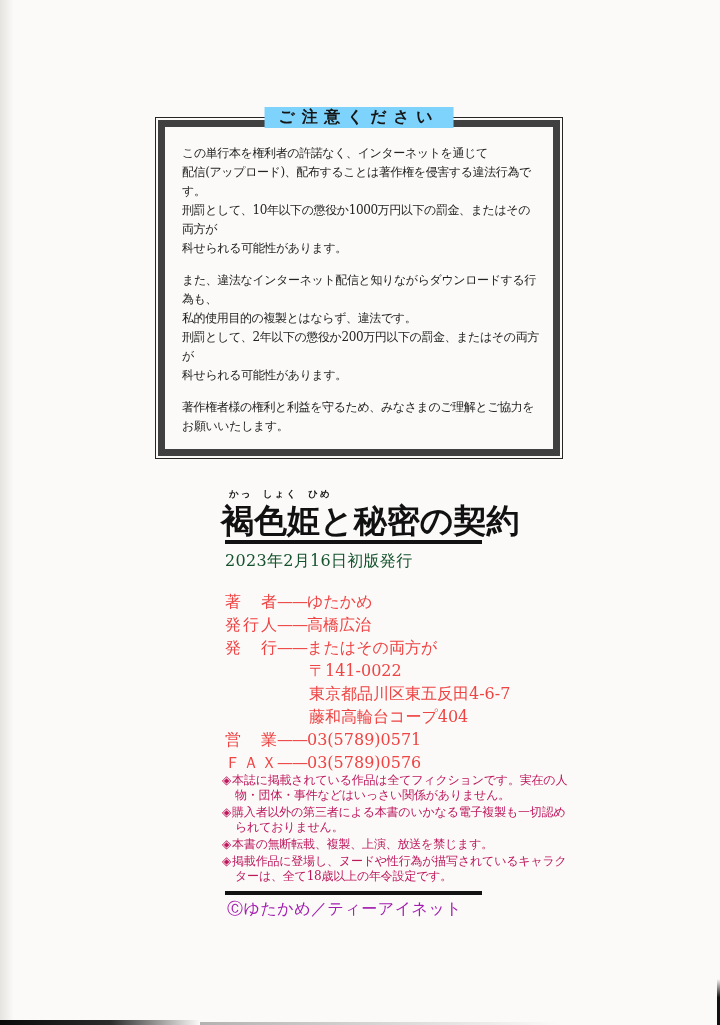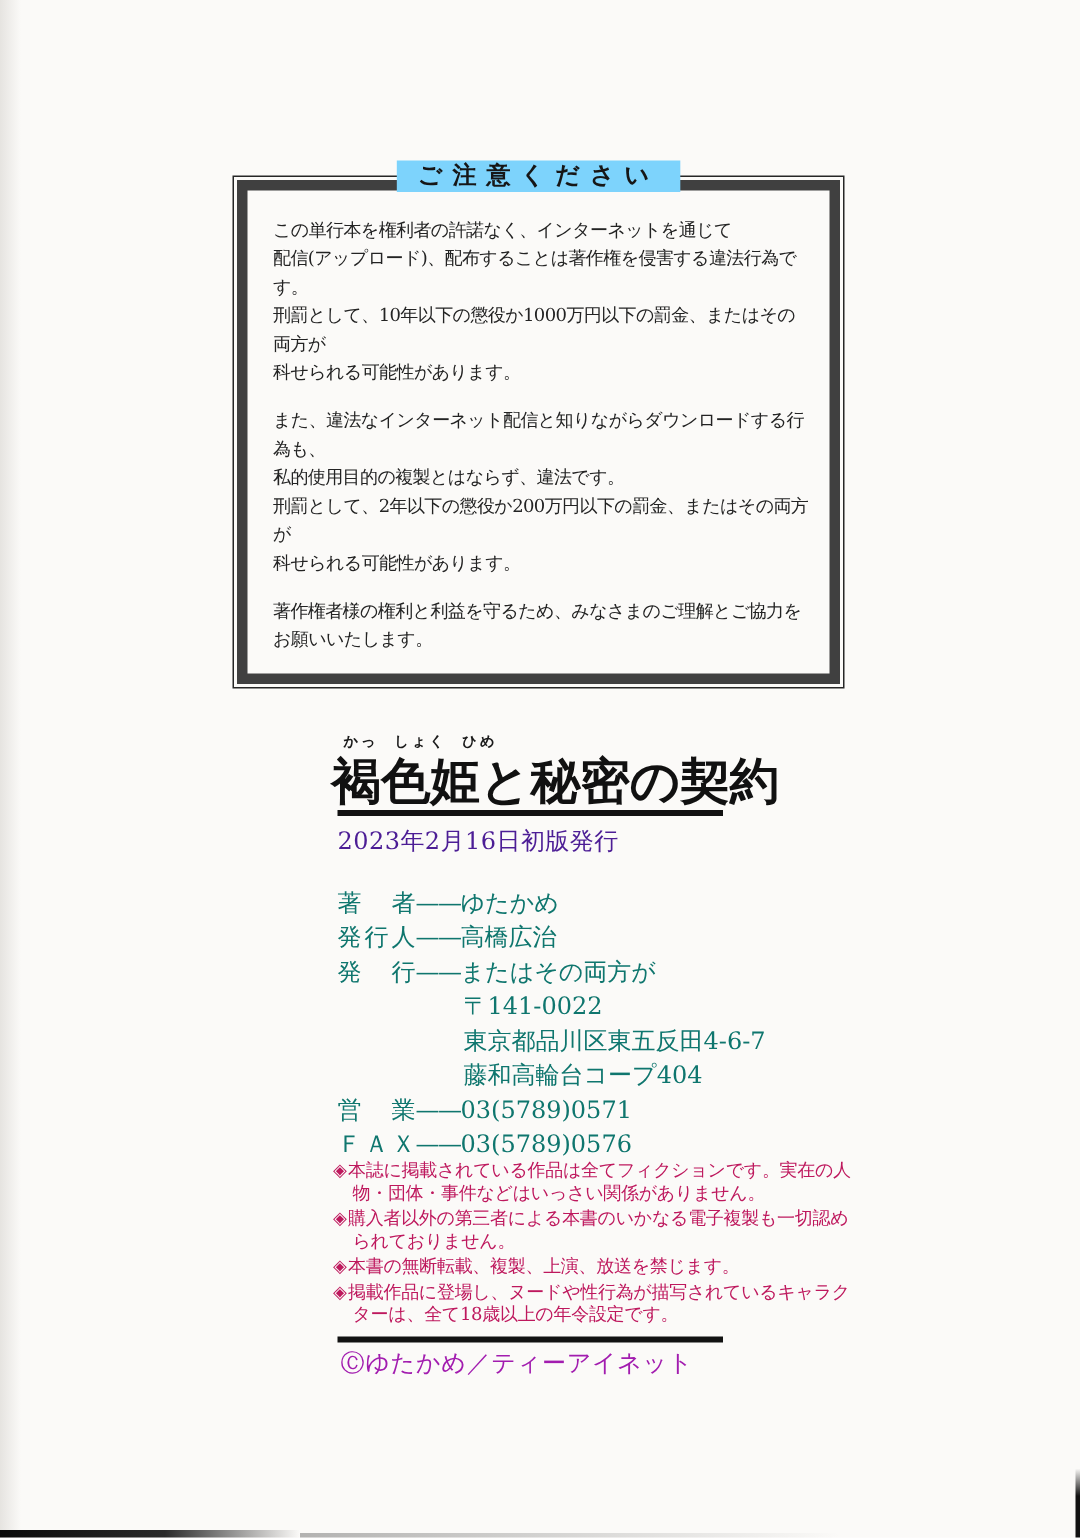--- a/index.html
+++ b/index.html
@@ -75,27 +75,27 @@
     font-size:33px;font-weight:900;
     letter-spacing:0px;color:#111;
     font-family:"DejaVu Serif","Liberation Serif",serif;
   }
   .title-rule{
     position:absolute;left:225px;top:540px;width:257px;height:4px;
     background:#121212;
   }
   .edition-date{
     position:absolute;left:225px;top:551px;
-    font-size:16px;color:#4c1d95;letter-spacing:0.3px;
+    font-size:16px;color:#14532d;letter-spacing:0.3px;
   }
 
   
   .colophon{
     position:absolute;left:225px;top:590px;width:340px;
-    font-size:16px;line-height:23px;color:#0f766e;
+    font-size:16px;line-height:23px;color:#ef4444;
   }
   .c-row{white-space:nowrap;}
   .row-label{
     display:inline-block;width:52px;
     text-align:justify;text-align-last:justify;
   }
   .row-dash{letter-spacing:-1px;}
   .address{margin-left:84px;}
   .addr-line{white-space:nowrap;}
 

